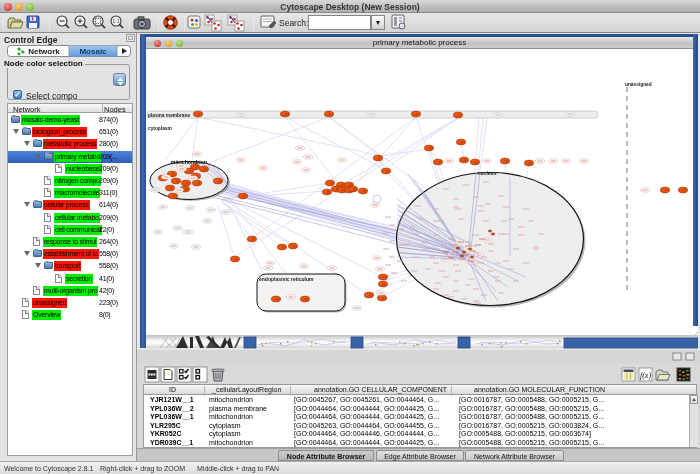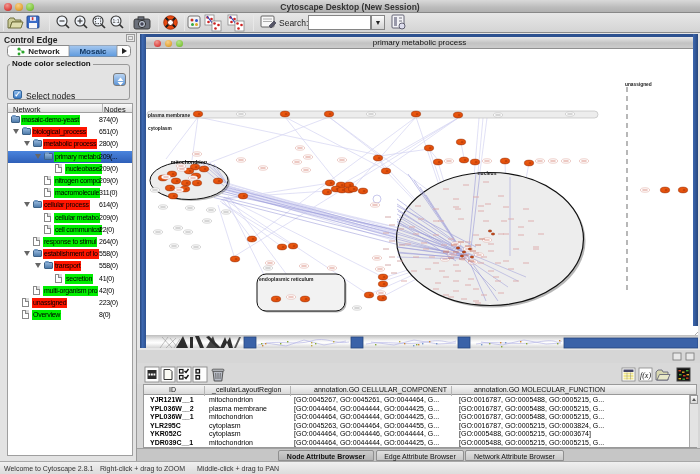--- a/index.html
+++ b/index.html
@@ -18,21 +18,21 @@
   background:linear-gradient(#e7e7e7,#d4d4d4); border-bottom:1px solid #8a8a8a; }
 .tsep { position:absolute; top:2px; width:1px; height:16px; background:#aaa; border-right:1px solid #e8e8e8; }
 #searchlbl { position:absolute; left:279px; top:5px; font-size:8.5px; color:#222; }
 #searchbox { position:absolute; left:308px; top:2px; width:63px; height:15px; background:#fff; border:1px solid #858585; }
 #searchdrop { position:absolute; left:371px; top:2px; width:14px; height:15px; background:linear-gradient(#fdfdfd,#d2d2d2); border:1px solid #858585; font-size:7px; color:#222; text-align:center; line-height:14px; }
 
 #cpanel { left:0; top:33px; width:137px; height:428px; background:#e3e3e3; border-right:1px solid #9a9a9a; }
 #cp-head { position:absolute; left:4px; top:2px; font-size:8.5px; font-weight:bold; color:#222; }
 .cp-tab-wrap { position:absolute; left:7px; top:12px; width:124px; height:12px; }
 #grpbox { position:absolute; left:7px; top:31px; width:123px; height:36px; border:1px solid #999; border-radius:3px; }
-#grpbox-title { position:absolute; left:10px; top:26px; font-size:8px; font-weight:bold; color:#111; background:#e3e3e3; padding:0 2px; }
+#grpbox-title { position:absolute; left:2px; top:26px; font-size:8px; font-weight:bold; color:#111; background:#e3e3e3; padding:0 2px; }
 #combo { position:absolute; left:13px; top:40px; width:113px; height:13px; background:linear-gradient(#ffffff,#e9e9e9); border:1px solid #8f8f8f; border-radius:3px; font-size:8.5px; color:#111; line-height:12px; padding-left:7px; }
 #combo-btn { position:absolute; left:113px; top:40px; width:13px; height:13px; border-radius:3px; background:linear-gradient(#b9d4f2,#5e96d8); border:1px solid #7a7a7a; }
 #checkbox { position:absolute; left:13px; top:57px; width:9px; height:9px; background:linear-gradient(#8fbcec,#3f7ec6); border:1px solid #32659c; border-radius:2px; color:#fff; font-size:8px; line-height:8px; text-align:center; font-weight:bold;}
 #checkbox-lbl { position:absolute; left:26px; top:58px; font-size:8.5px; color:#111; }
 #treebox { position:absolute; left:7px; top:70px; width:126px; height:353px; background:#fff; border:1px solid #9f9f9f; }
 #treehead { position:absolute; left:0; top:0; width:124px; height:9px; background:linear-gradient(#fafafa,#dedede); border-bottom:1px solid #9f9f9f; font-size:7.5px; color:#111; }
 .trow { position:absolute; left:0; width:124px; height:12px; font-size:7px; letter-spacing:-0.25px; color:#000; white-space:nowrap; }
 .trow .lab { position:absolute; top:1px; height:10px; line-height:10px; padding:0 1px; }
 .trow .cnt { position:absolute; left:91px; top:1px; height:10px; line-height:10px; }
 .arr { position:absolute; top:3px; width:0; height:0; border-left:3.5px solid transparent; border-right:3.5px solid transparent; border-top:5px solid #666; }
@@ -201,21 +201,21 @@
           <path d="M115,3 L120,6 L115,9 Z" fill="#222"></path>
         </svg>
       </div>
     <div id="grpbox"></div>
     <div id="grpbox-title">Node color selection</div>
     <div id="combo-btn"><svg width="13" height="13">
           <path d="M6.5,2.5 L9.5,6 L3.5,6 Z" fill="#fff"></path>
           <path d="M6.5,10.5 L9.5,7 L3.5,7 Z" fill="#fff"></path>
         </svg></div>
     <div id="checkbox">✓</div>
-    <div id="checkbox-lbl">Select nodes</div>
+    <div id="checkbox-lbl">Select compo</div>
     <div id="treebox">
       <div id="treehead">
           <span style="position:absolute;left:5px;top:1px;">Network</span>
           <span style="position:absolute;left:96px;top:1px;">Nodes</span>
           <span style="position:absolute;left:94px;top:0;width:1px;height:9px;background:#b5b5b5;"></span>
         </div>
       <div id="treerows">
           <div class="trow" style="top:10.0px;">
             <span class="fold" style="left:3px;"></span>
             <span class="lab" style="left:13px;background:#00ee00;">mosaic-demo-yeast</span>

